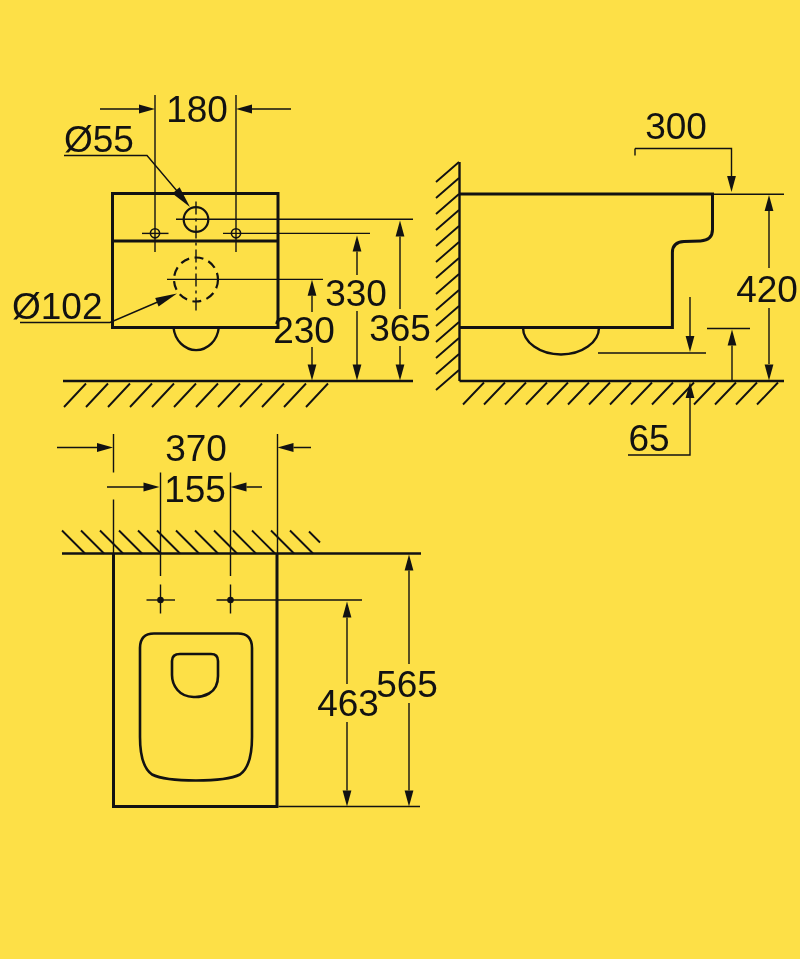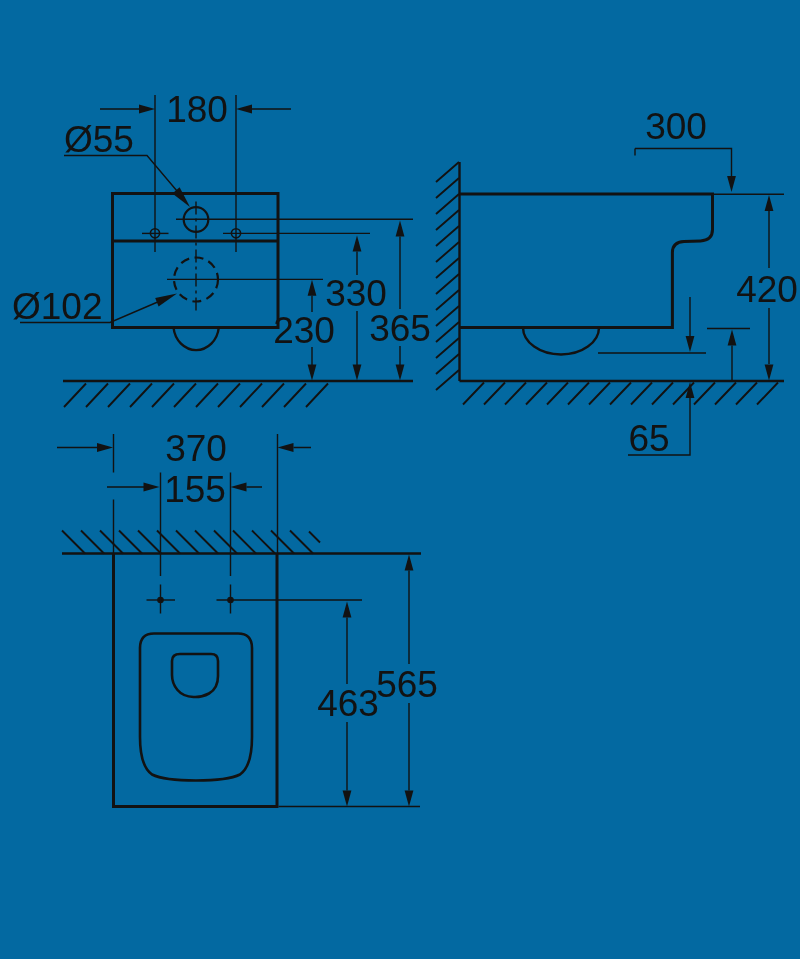--- a/index.html
+++ b/index.html
@@ -1,16 +1,16 @@
 <!DOCTYPE html>
 <html><head>
 <meta charset="utf-8">
 <style>
   html,body{margin:0;padding:0;background:#fff;}
-  .stage{position:relative;width:800px;height:959px;background:#0369a1;overflow:hidden;}
+  .stage{position:relative;width:800px;height:959px;background:#fde047;overflow:hidden;}
   svg{display:block;}
   text{font-family:"Liberation Sans","DejaVu Sans",sans-serif;font-size:37px;fill:#121212;}
   .lbl-mid{text-anchor:middle;}
   .lbl-start{text-anchor:start;}
   .thick{stroke:#121212;stroke-width:3;fill:none;}
   .med{stroke:#121212;stroke-width:2.4;fill:none;}
   .circ{stroke:#121212;stroke-width:2.2;fill:none;}
   .thin{stroke:#121212;stroke-width:1.4;fill:none;}
   .cross{stroke:#121212;stroke-width:1.6;fill:none;}
   .hatch{stroke:#121212;stroke-width:1.9;fill:none;}

